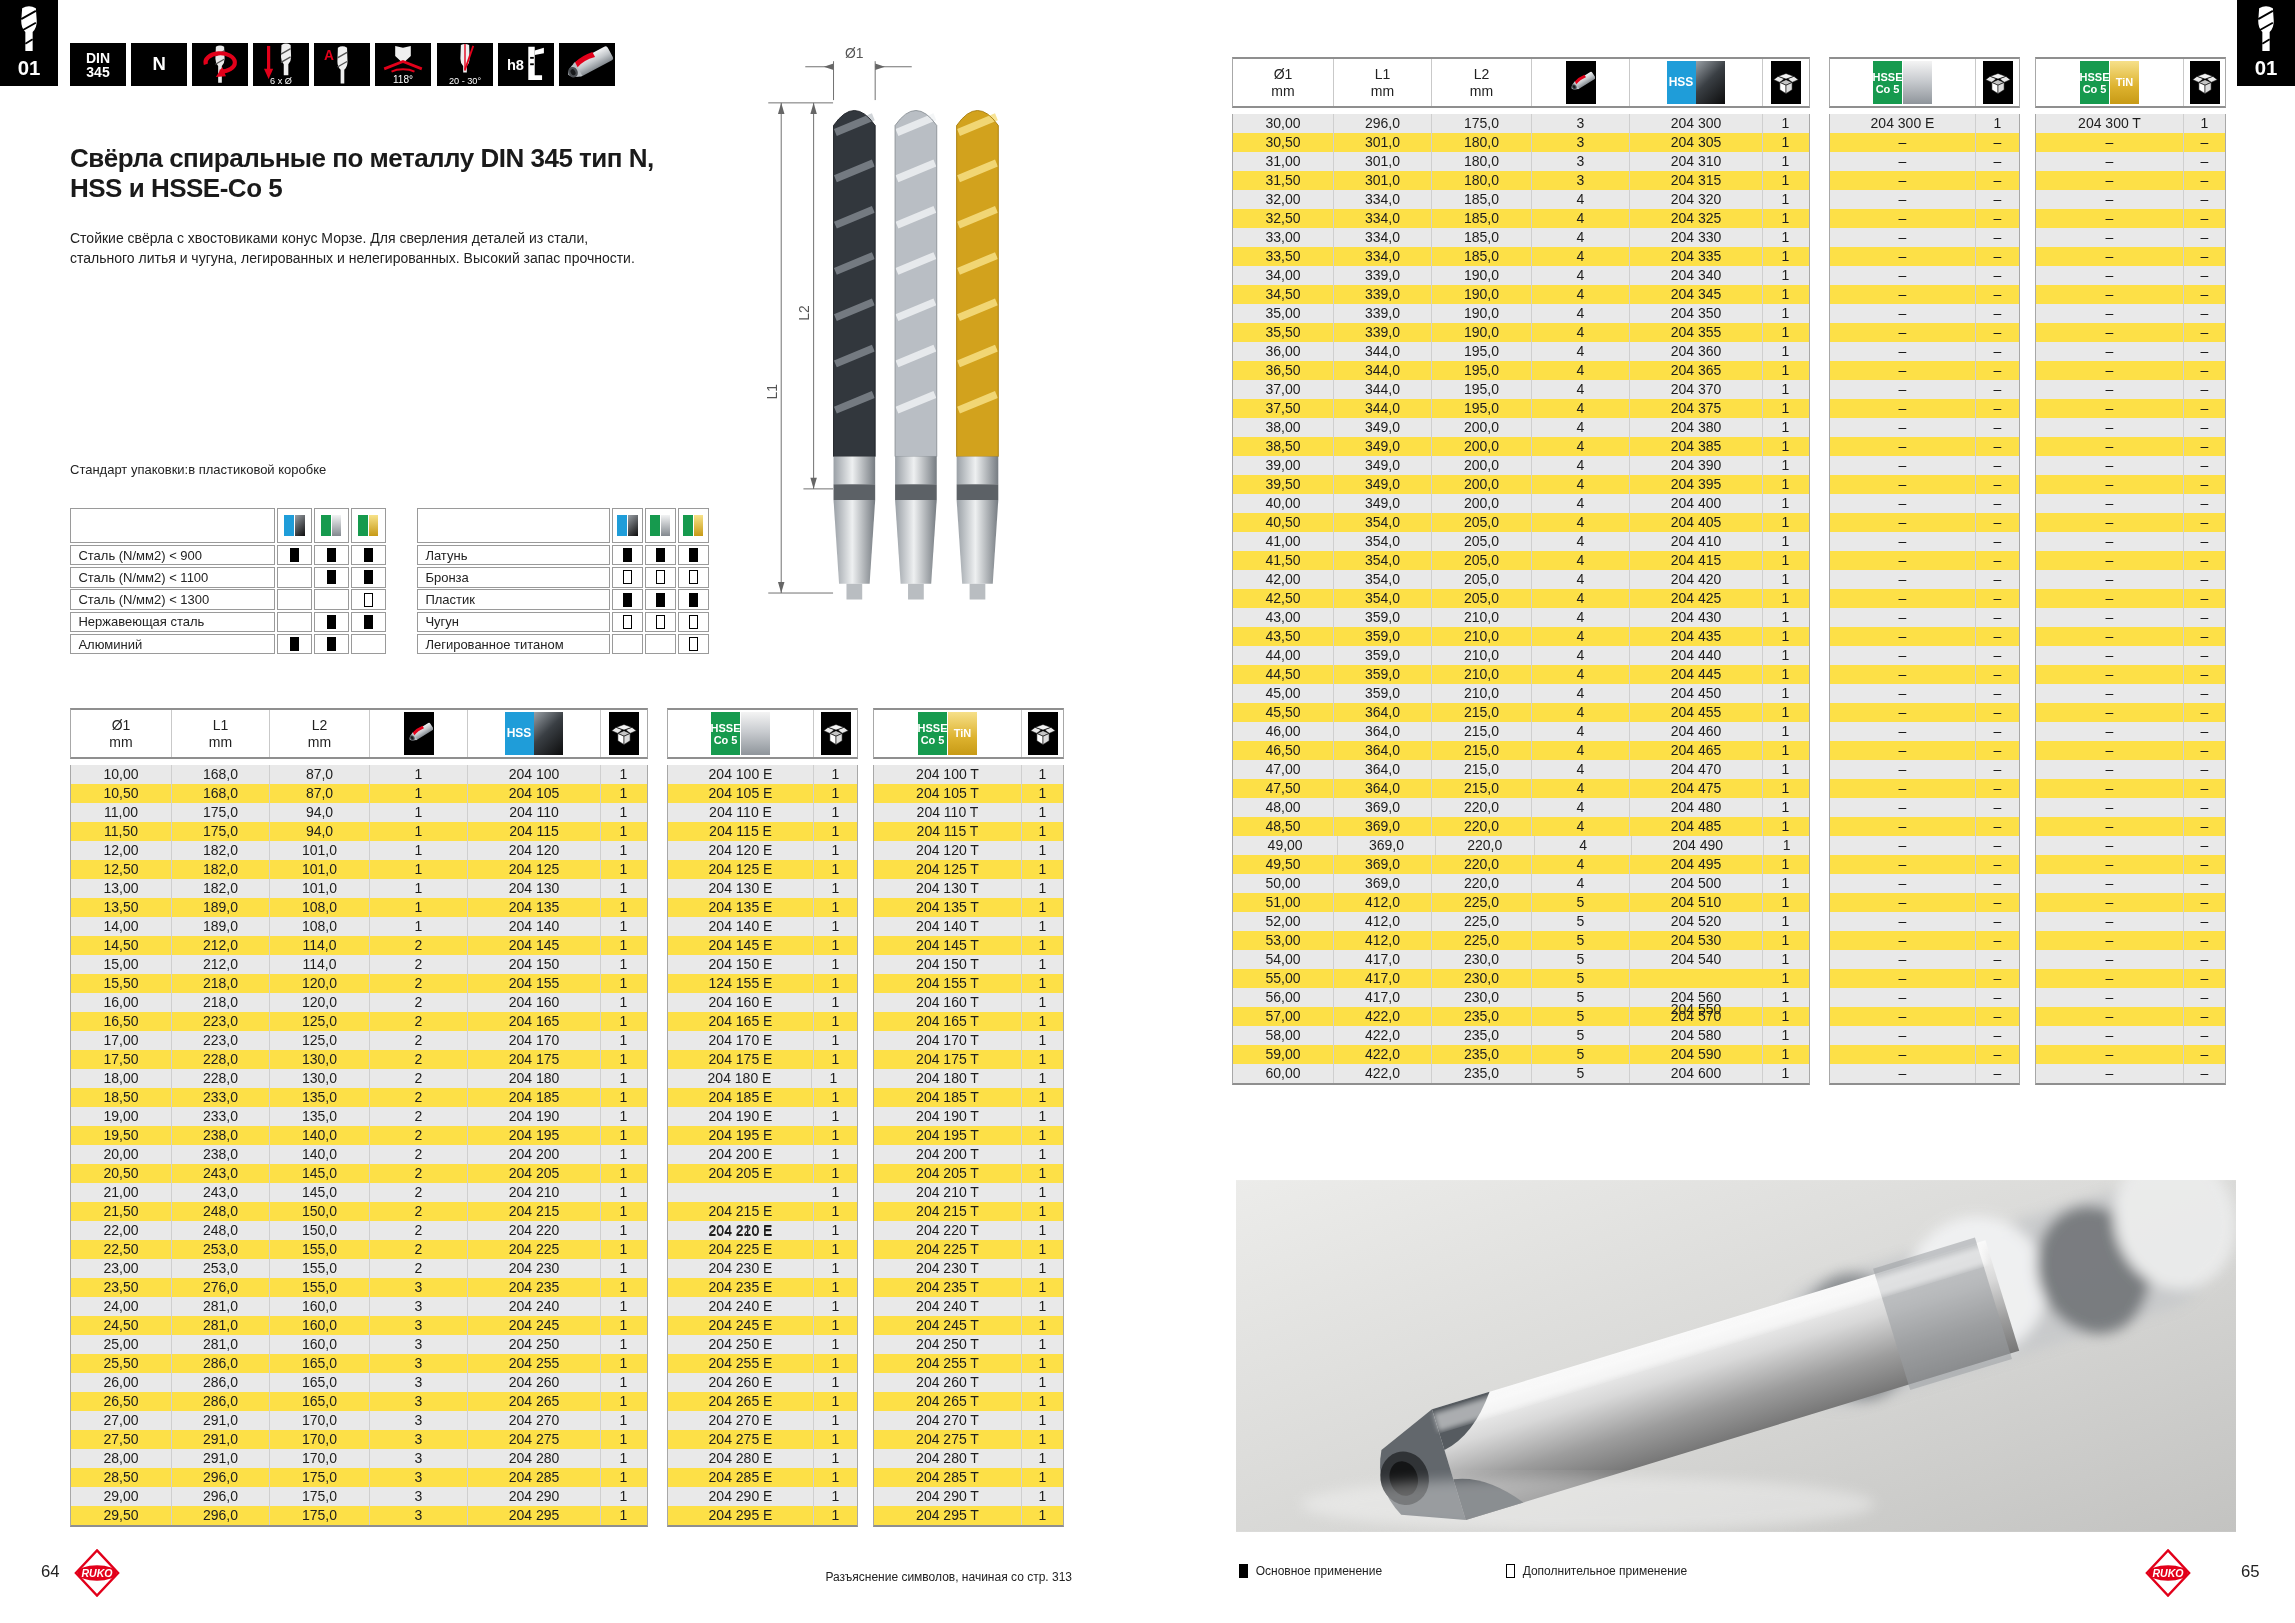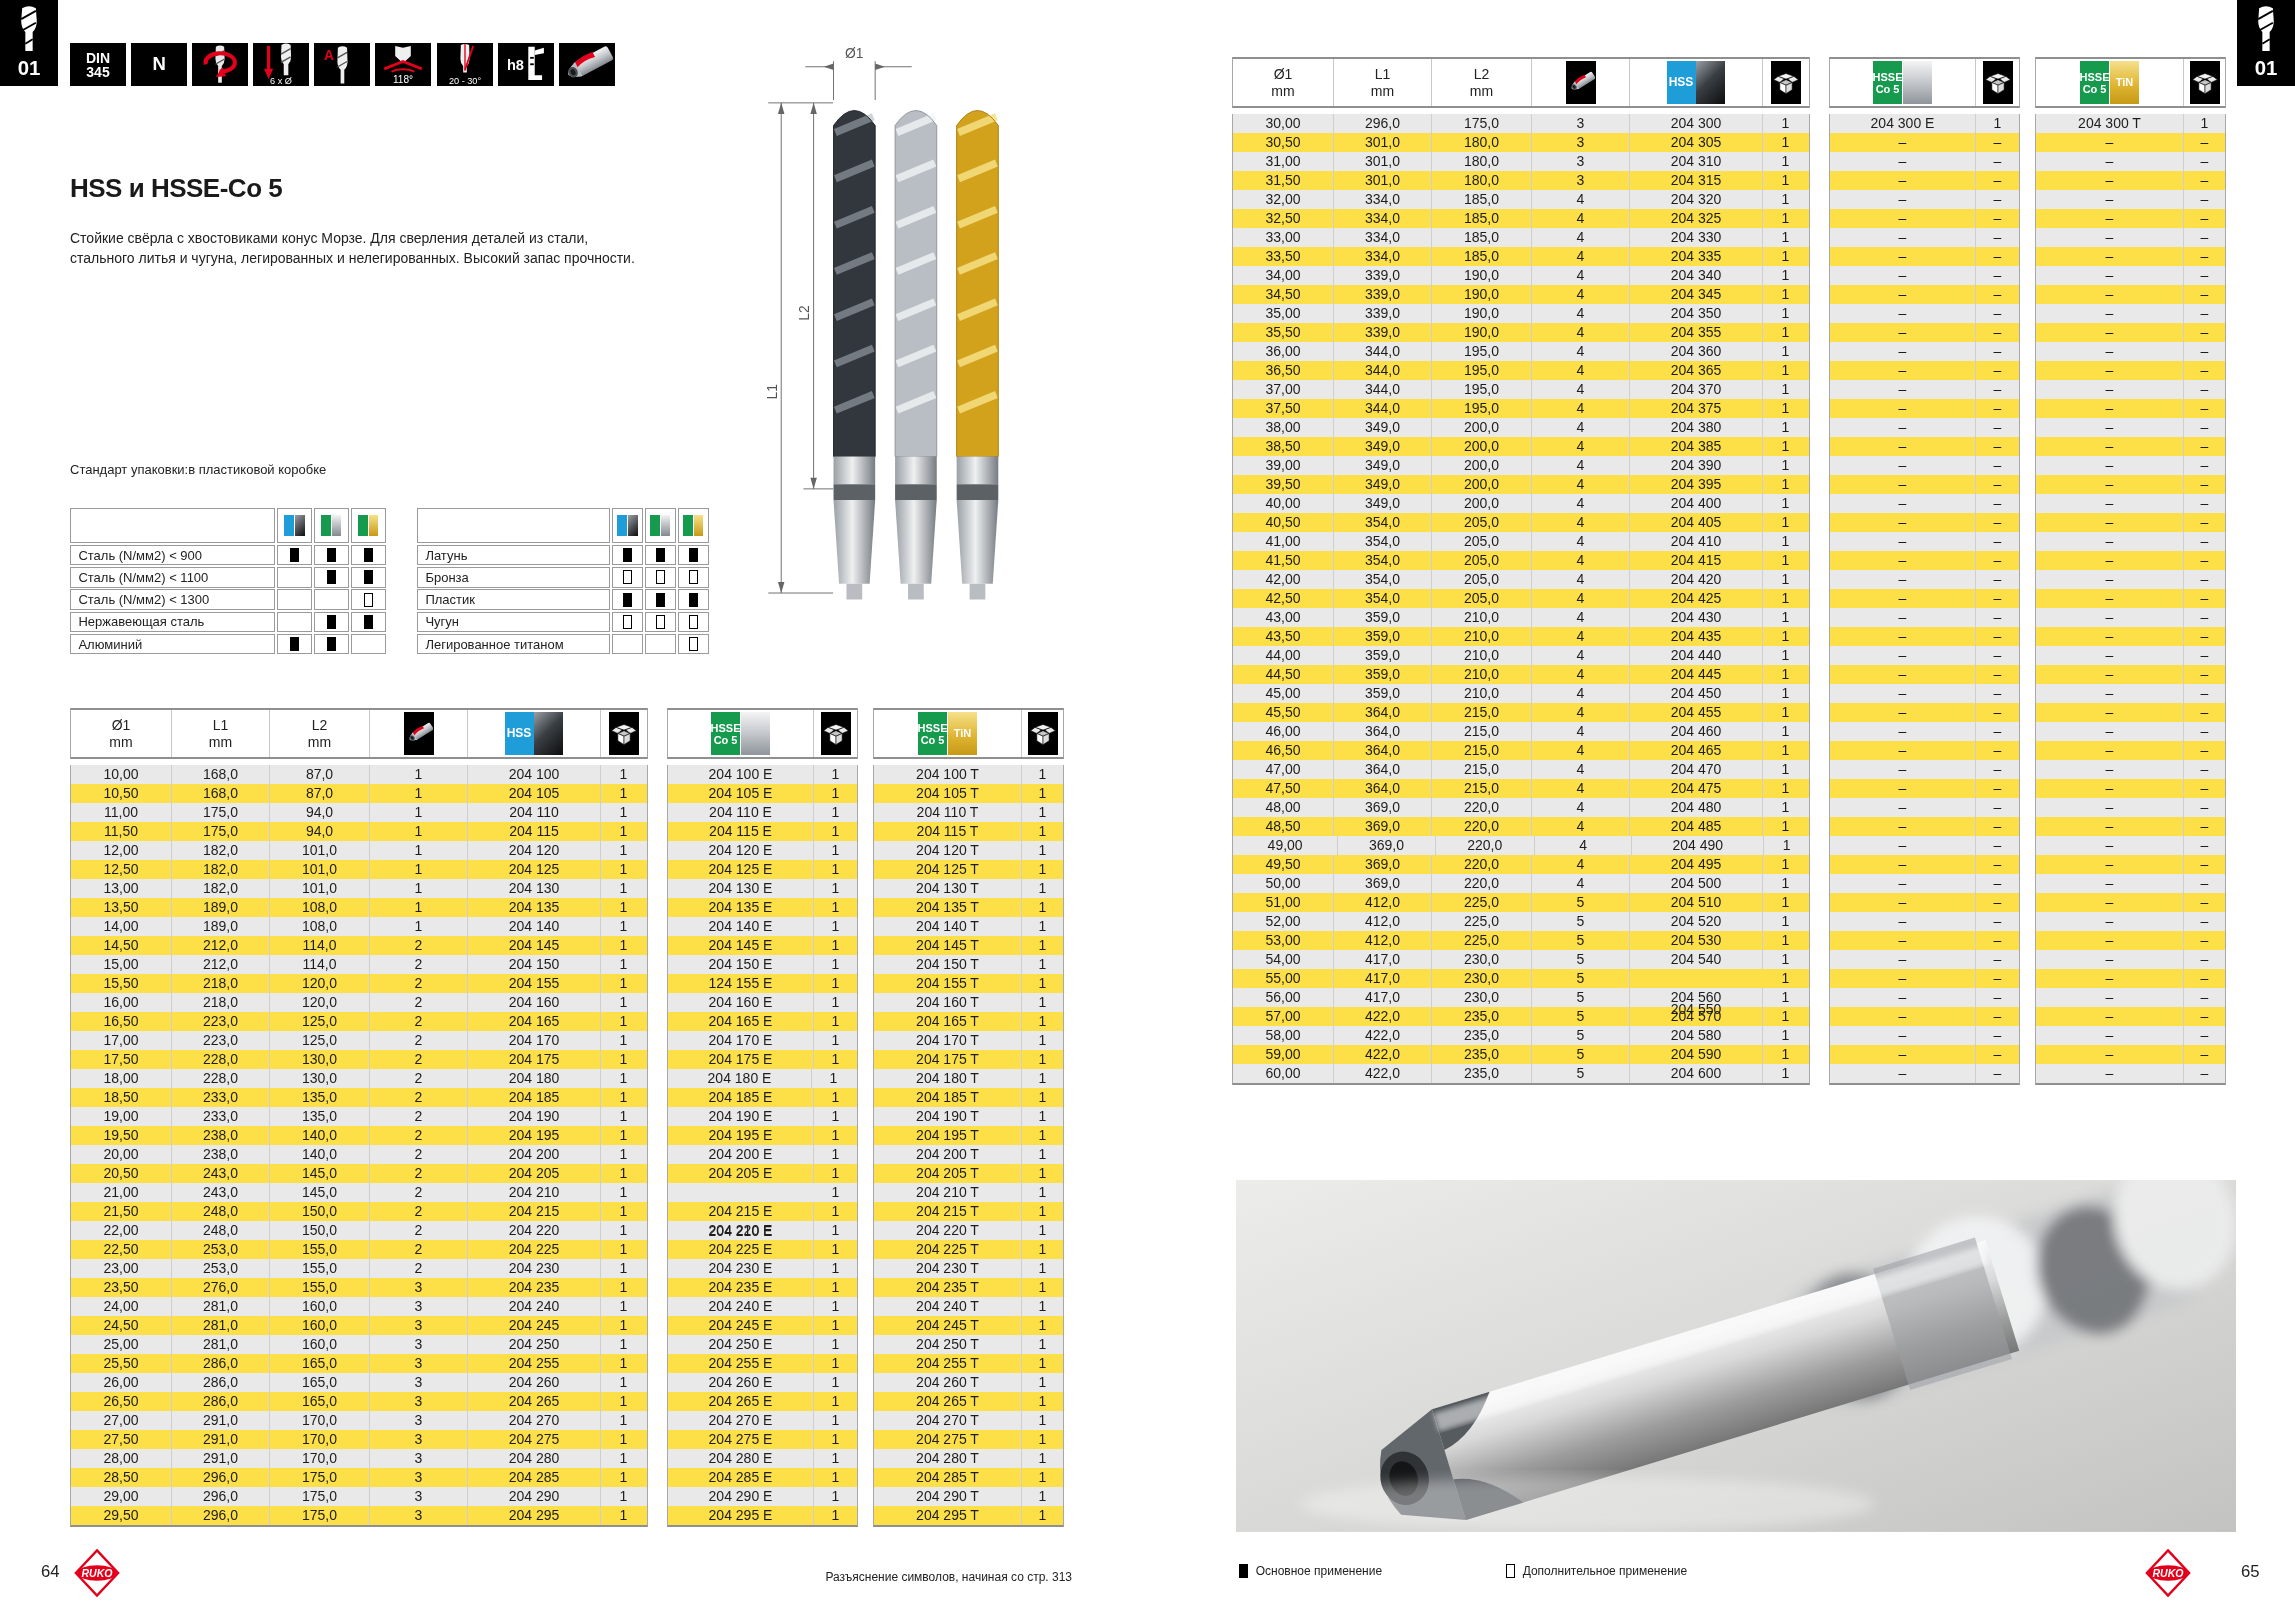--- a/index.html
+++ b/index.html
@@ -205,21 +205,21 @@
         <path d="M40,30 Q18,36 14,47 Q18,58 40,64 Z" fill="#b9bec3"></path>
         <path d="M40,30 Q60,24 84,28 L84,40 Q58,34 40,42 Z" fill="#e2001a"></path>
         <ellipse cx="26" cy="47" rx="10" ry="12" fill="#4a4e53"></ellipse>
         <ellipse cx="26" cy="47" rx="5" ry="7" fill="#17191b"></ellipse>
       </g>
     </svg>
   </div>
 </div>
 
 <h1 class="abs title">
-  <br>
+  <span>Свёрла спиральные по металлу DIN 345 тип N,</span><br>
   <span>HSS и HSSE-Co 5</span>
 </h1>
 
 <p class="abs desc">
   <span>Стойкие свёрла с хвостовиками конус Морзе. Для сверления деталей из стали,</span><br>
   <span>стального литья и чугуна, легированных и нелегированных. Высокий запас прочности.</span>
 </p>
 
 <svg class="abs" style="left:759px;top:25.5px" width="324" height="574" viewBox="0 0 700 1240">
 

